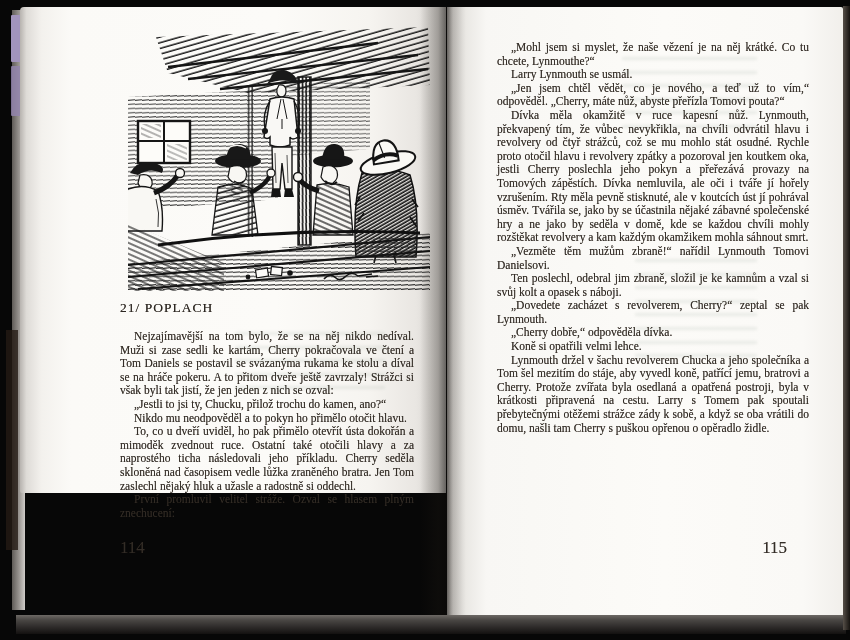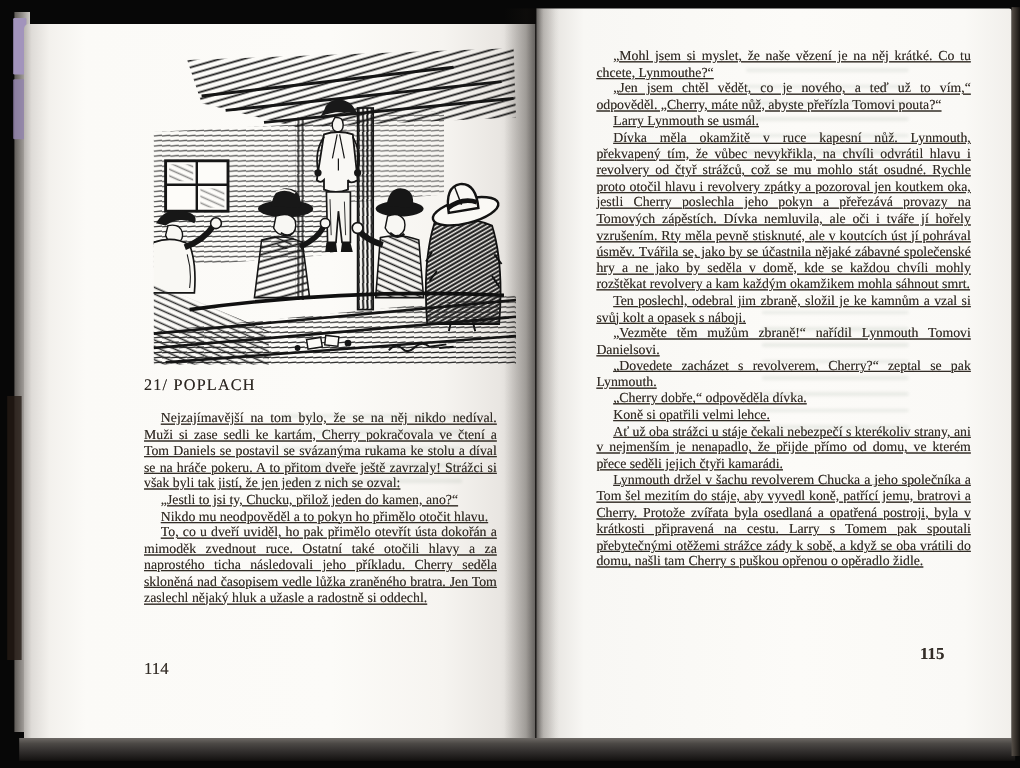--- a/index.html
+++ b/index.html
@@ -12,37 +12,37 @@
   .purple-a{position:absolute;left:11px;top:15px;width:11px;height:47px;background:#a294bc;border-radius:1px;}
   .purple-b{position:absolute;left:11px;top:66px;width:11px;height:50px;background:#9385ad;opacity:.85;border-radius:1px;}
   .brown-edge{position:absolute;left:6px;top:330px;width:12px;height:220px;background:#241a14;opacity:.8;}
   .bottom-band{position:absolute;left:16px;top:615px;width:830px;height:19px;
                background:linear-gradient(180deg,#6d6965 0%,#4b4845 25%,#343130 55%,#131110 100%);}
   .right-strip{position:absolute;left:843px;top:6px;width:7px;height:624px;
                background:linear-gradient(90deg,#564f48,#161310);}
 
   
   .page{position:absolute;}
-  .page-left{left:20px;top:20px;width:426px;height:603px;border-radius:4px 0 0 2px;
+  .page-left{left:20px;top:7px;width:426px;height:486px;border-radius:4px 0 0 2px;
     background:linear-gradient(90deg,#b7b3af 0%,#dedbd7 1.5%,#f3f1ed 5%,#fbfaf7 12%,#fcfbf8 60%,#f6f4f0 82%,#e9e6e2 93%,#d2cfcb 98%,#bfbcb8 100%);}
   .page-right{left:447px;top:7px;width:396px;height:610px;border-radius:0 2px 2px 0;
     background:linear-gradient(90deg,#a9a5a1 0%,#cecbc7 1%,#e8e6e2 4%,#f8f7f4 10%,#fcfbf8 55%,#faf9f6 90%,#f1efeb 100%);}
   .gutter{position:absolute;left:420px;top:7px;width:46px;height:610px;pointer-events:none;
     background:linear-gradient(90deg,rgba(20,16,12,0) 0%,rgba(30,25,20,.28) 40%,rgba(15,12,10,.5) 56%,rgba(40,35,30,.16) 72%,rgba(0,0,0,0) 100%);}
 
   
   .chapter{position:absolute;left:100px;top:293px;margin:0;font-size:13.5px;font-weight:normal;
            letter-spacing:1px;color:#2c2722;text-shadow:0 0 .5px rgba(40,30,20,.6);}
   .textcol p{margin:0;text-indent:14px;text-align:justify;font-size:11.5px;line-height:13.6px;
-             color:#332d27;text-shadow:0 0 .4px rgba(40,30,20,.55);hyphens:auto;text-decoration:underline;}
+             color:#332d27;text-shadow:0 0 .4px rgba(40,30,20,.55);hyphens:auto;}
   .text-left{position:absolute;left:100px;top:323px;width:294px;}
   .text-right{position:absolute;left:50px;top:34px;width:312px;}
-  .pagenum{position:absolute;font-size:14px;color:#332d27;text-shadow:0 0 .4px rgba(40,30,20,.5);}
+  .pagenum{position:absolute;font-size:17px;color:#332d27;text-shadow:0 0 .4px rgba(40,30,20,.5);}
   .pn-left{left:100px;top:531px;}
-  .pn-right{left:50px;top:531px;width:312px;text-align:right;padding-right:22px;box-sizing:border-box;font-weight:bold;}
+  .pn-right{left:50px;top:531px;width:312px;text-align:right;padding-right:22px;box-sizing:border-box;}
 
   
   .bleed{position:absolute;opacity:.12;filter:blur(1.4px);pointer-events:none;
          background:repeating-linear-gradient(180deg,rgba(85,110,92,.85) 0 3px,transparent 3px 13.6px);}
   .bl1{left:175px;top:50px;width:135px;height:72px;}
   .bl2{left:188px;top:252px;width:122px;height:100px;}
   .bl3{left:215px;top:325px;width:150px;height:58px;}
 
   .illus{position:absolute;left:108px;top:20px;width:302px;height:264px;}
 </style>
@@ -159,42 +159,42 @@
         <circle cx="120" cy="250" r="1.8" fill="#141414"></circle>
       </g>
       <path d="M196,252 q6,-7 12,-1 q4,4 10,-2 q6,-5 12,0 l14,-2 M238,250 l12,-1" stroke="#141414" stroke-width="1.6" fill="none"></path>
     </svg>
 
     <h2 class="chapter">21/ POPLACH</h2>
 
     <div class="textcol text-left">
 
     <p class="para">Nejzajímavější na tom bylo, že se na něj nikdo nedíval. Muži si zase sedli ke kartám, Cherry pokračovala ve čtení a Tom Daniels se postavil se svázanýma rukama ke stolu a díval se na hráče pokeru. A to přitom dveře ještě zavrzaly! Strážci si však byli tak jistí, že jen jeden z nich se ozval:</p>
-        <p class="para">„Jestli to jsi ty, Chucku, přilož jeden do kamen, ano?“</p>
+        <p class="para">„Jestli to jsi ty, Chucku, přilož trochu do kamen, ano?“</p>
         <p class="para">Nikdo mu neodpověděl a to pokyn ho přimělo otočit hlavu.</p>
         <p class="para">To, co u dveří uviděl, ho pak přimělo otevřít ústa dokořán a mimoděk zvednout ruce. Ostatní také otočili hlavy a za naprostého ticha následovali jeho příkladu. Cherry seděla skloněná nad časopisem vedle lůžka zraněného bratra. Jen Tom zaslechl nějaký hluk a užasle a radostně si oddechl.</p>
+        <p class="para">První promluvil velitel stráže. Ozval se hlasem plným znechucení:</p>
       </div>
 
     <div class="pagenum pn-left">114</div>
     <div class="bleed bl3"></div>
   </div>
 
   <div class="page page-right">
     <div class="textcol text-right">
 
     <p class="para">„Mohl jsem si myslet, že naše vězení je na něj krátké. Co tu chcete, Lynmouthe?“</p>
+        <p class="para">Larry Lynmouth se usmál.</p>
         <p class="para">„Jen jsem chtěl vědět, co je nového, a teď už to vím,“ odpověděl. „Cherry, máte nůž, abyste přeřízla Tomovi pouta?“</p>
-        <p class="para">Larry Lynmouth se usmál.</p>
         <p class="para">Dívka měla okamžitě v ruce kapesní nůž. Lynmouth, překvapený tím, že vůbec nevykřikla, na chvíli odvrátil hlavu i revolvery od čtyř strážců, což se mu mohlo stát osudné. Rychle proto otočil hlavu i revolvery zpátky a pozoroval jen koutkem oka, jestli Cherry poslechla jeho pokyn a přeřezává provazy na Tomových zápěstích. Dívka nemluvila, ale oči i tváře jí hořely vzrušením. Rty měla pevně stisknuté, ale v koutcích úst jí pohrával úsměv. Tvářila se, jako by se účastnila nějaké zábavné společenské hry a ne jako by seděla v domě, kde se každou chvíli mohly rozštěkat revolvery a kam každým okamžikem mohla sáhnout smrt.</p>
+        <p class="para">„Vezměte těm mužům zbraně!“ nařídil Lynmouth Tomovi Danielsovi.</p>
         <p class="para">Ten poslechl, odebral jim zbraně, složil je ke kamnům a vzal si svůj kolt a opasek s náboji.</p>
-        <p class="para">„Vezměte těm mužům zbraně!“ nařídil Lynmouth Tomovi Danielsovi.</p>
         <p class="para">„Dovedete zacházet s revolverem, Cherry?“ zeptal se pak Lynmouth.</p>
         <p class="para">„Cherry dobře,“ odpověděla dívka.</p>
         <p class="para">Koně si opatřili velmi lehce.</p>
-        <p class="para">Ať už oba strážci u stáje čekali nebezpečí s kterékoliv strany, ani v nejmenším je nenapadlo, že přijde přímo od domu, ve kterém přece seděli jejich čtyři kamarádi.</p>
         <p class="para">Lynmouth držel v šachu revolverem Chucka a jeho společníka a Tom šel mezitím do stáje, aby vyvedl koně, patřící jemu, bratrovi a Cherry. Protože zvířata byla osedlaná a opatřená postroji, byla v krátkosti připravená na cestu. Larry s Tomem pak spoutali přebytečnými otěžemi strážce zády k sobě, a když se oba vrátili do domu, našli tam Cherry s puškou opřenou o opěradlo židle.</p>
       </div>
     <div class="pagenum pn-right">115</div>
     <div class="bleed bl1"></div>
     <div class="bleed bl2"></div>
   </div>
 
   <div class="gutter"></div>
   <div class="bottom-band"></div>
   <div class="right-strip"></div>

